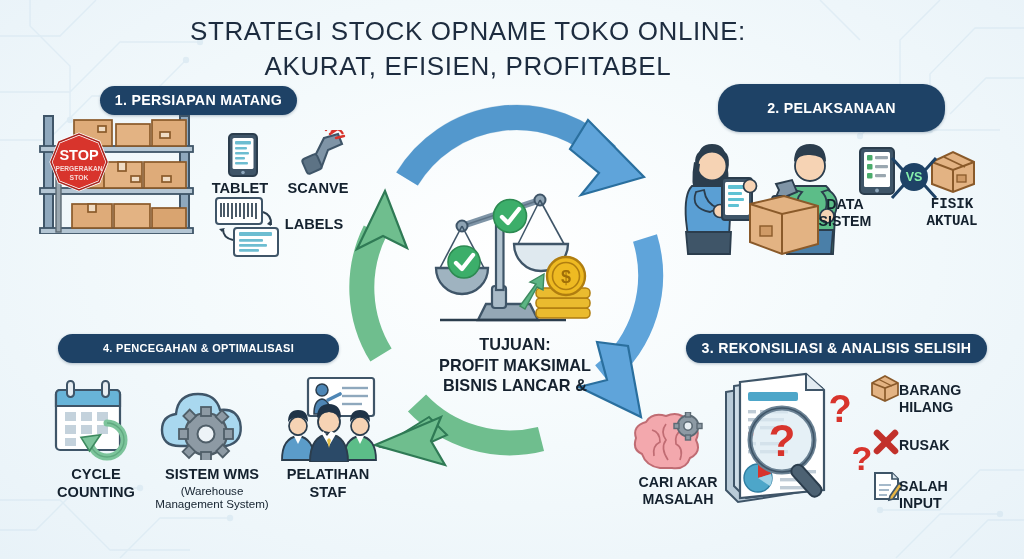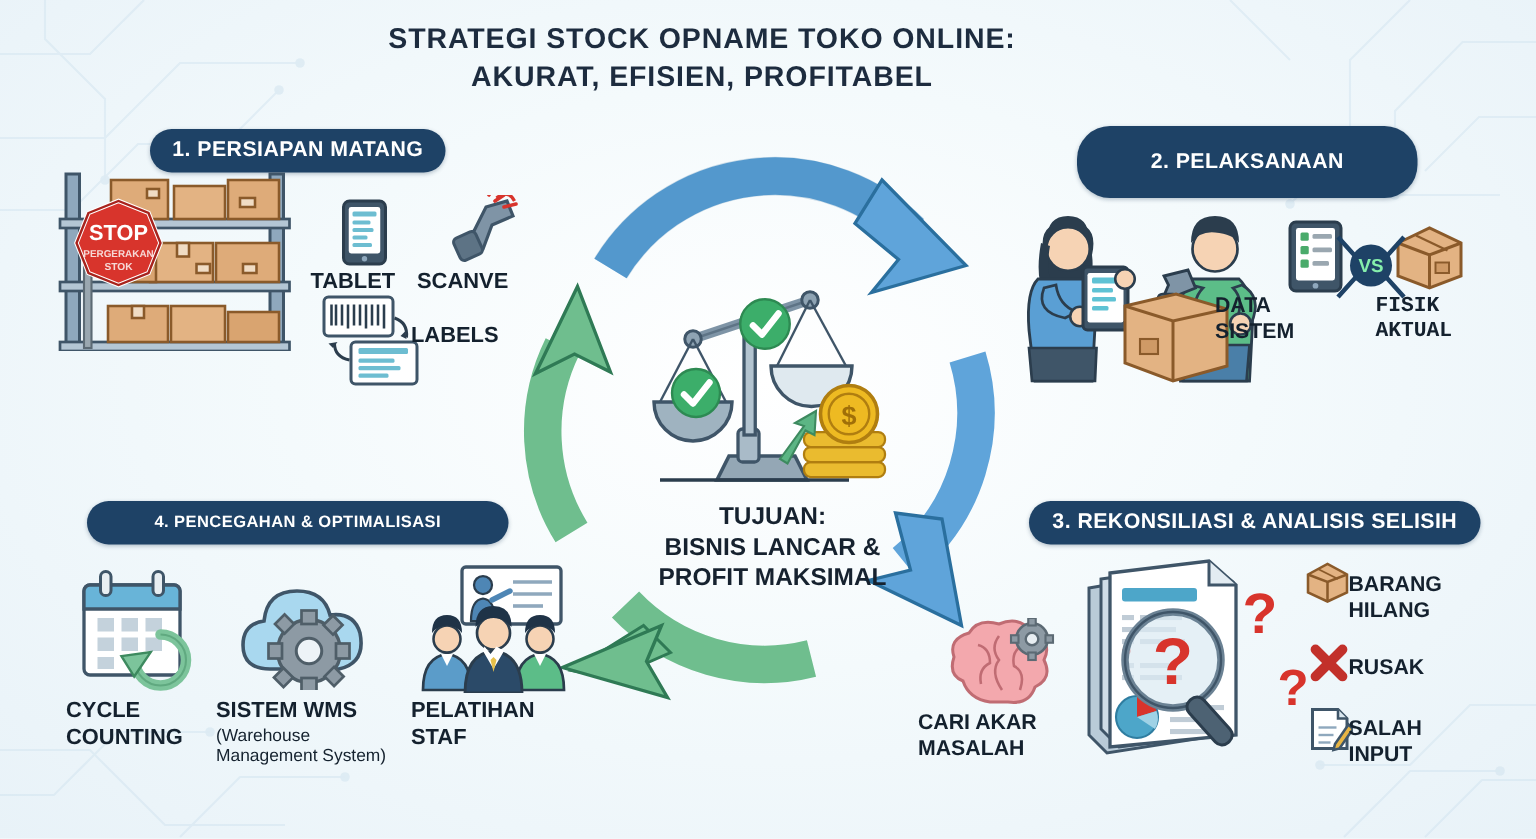--- a/index.html
+++ b/index.html
@@ -15,22 +15,22 @@
       radial-gradient(ellipse at 50% 45%, #ffffff 0%, #f4fafc 45%, #e8f2f8 100%);
     overflow:hidden;
   }
   .bg-circuit{ position:absolute; inset:0; opacity:.55; pointer-events:none; }
 
   
   .title{
     position:absolute; left:0; top:14px; width:936px;
     text-align:center;
     color:#1d2c3f;
-    font-weight:bold;
-    font-size:19px;
+    font-weight:normal;
+    font-size:26px;
     letter-spacing:.6px;
     line-height:1.33;
   }
   .title .l2{ display:block; }
 
   
   .pill{
     position:absolute;
     background:#1e4266;
     color:#ffffff;
@@ -56,21 +56,21 @@
     position:absolute; left:408px; top:334px; width:214px;
     text-align:center; color:#16222f; font-weight:bold;
     font-size:16.3px; line-height:1.26;
   }
 
   
   .art{ position:absolute; }
 
   
   .cap{
-    position:absolute; text-align:left;
+    position:absolute; text-align:center;
     color:#14212e; font-weight:bold; line-height:1.2;
   }
   .cap-sub{ font-weight:normal; font-size:11.6px; display:block; line-height:1.2; }
 
   #cap-tablet{ left:207px; top:180px; width:66px; font-size:14.6px; }
   #cap-scanner{ left:278px; top:180px; width:80px; font-size:14.6px; }
   #cap-labels{ left:274px; top:216px; width:80px; font-size:14.6px; }
 
   #cap-datasistem{ left:810px; top:196px; width:70px; font-size:14.2px; }
   #cap-fisik{ left:917px; top:196px; width:70px; font-size:14.2px;font-family:Liberation Mono, monospace; }
@@ -220,22 +220,22 @@
       <text x="148" y="105" text-anchor="middle" font-family="Liberation Sans, sans-serif" font-size="18" font-weight="bold" fill="#a06f08">$</text>
     </g>
 
     <g>
       <path d="M102,128 L118,106 L112,104 L126,96 L125,112 L119,109 L107,131 Z" fill="#5cb584" stroke="#3d8a5f" stroke-width="1.4"></path>
     </g>
   </svg>
 
   <div class="goal">
     <div>TUJUAN:</div>
+    <div>PROFIT MAKSIMAL</div>
     <div>BISNIS LANCAR &amp;</div>
-    <div>PROFIT MAKSIMAL</div>
   </div>
 
   <svg class="art" style="left:14px; top:112px; width:190px; height:122px;" viewBox="0 0 190 122">
 
     <rect x="30" y="4" width="9" height="116" fill="#8fa8bd" stroke="#3f5568" stroke-width="2"></rect>
     <rect x="166" y="4" width="9" height="116" fill="#8fa8bd" stroke="#3f5568" stroke-width="2"></rect>
 
     <rect x="26" y="34" width="153" height="6" fill="#b4c6d4" stroke="#3f5568" stroke-width="1.8"></rect>
     <rect x="26" y="76" width="153" height="6" fill="#b4c6d4" stroke="#3f5568" stroke-width="1.8"></rect>
     <rect x="26" y="116" width="153" height="6" fill="#b4c6d4" stroke="#3f5568" stroke-width="1.8"></rect>

